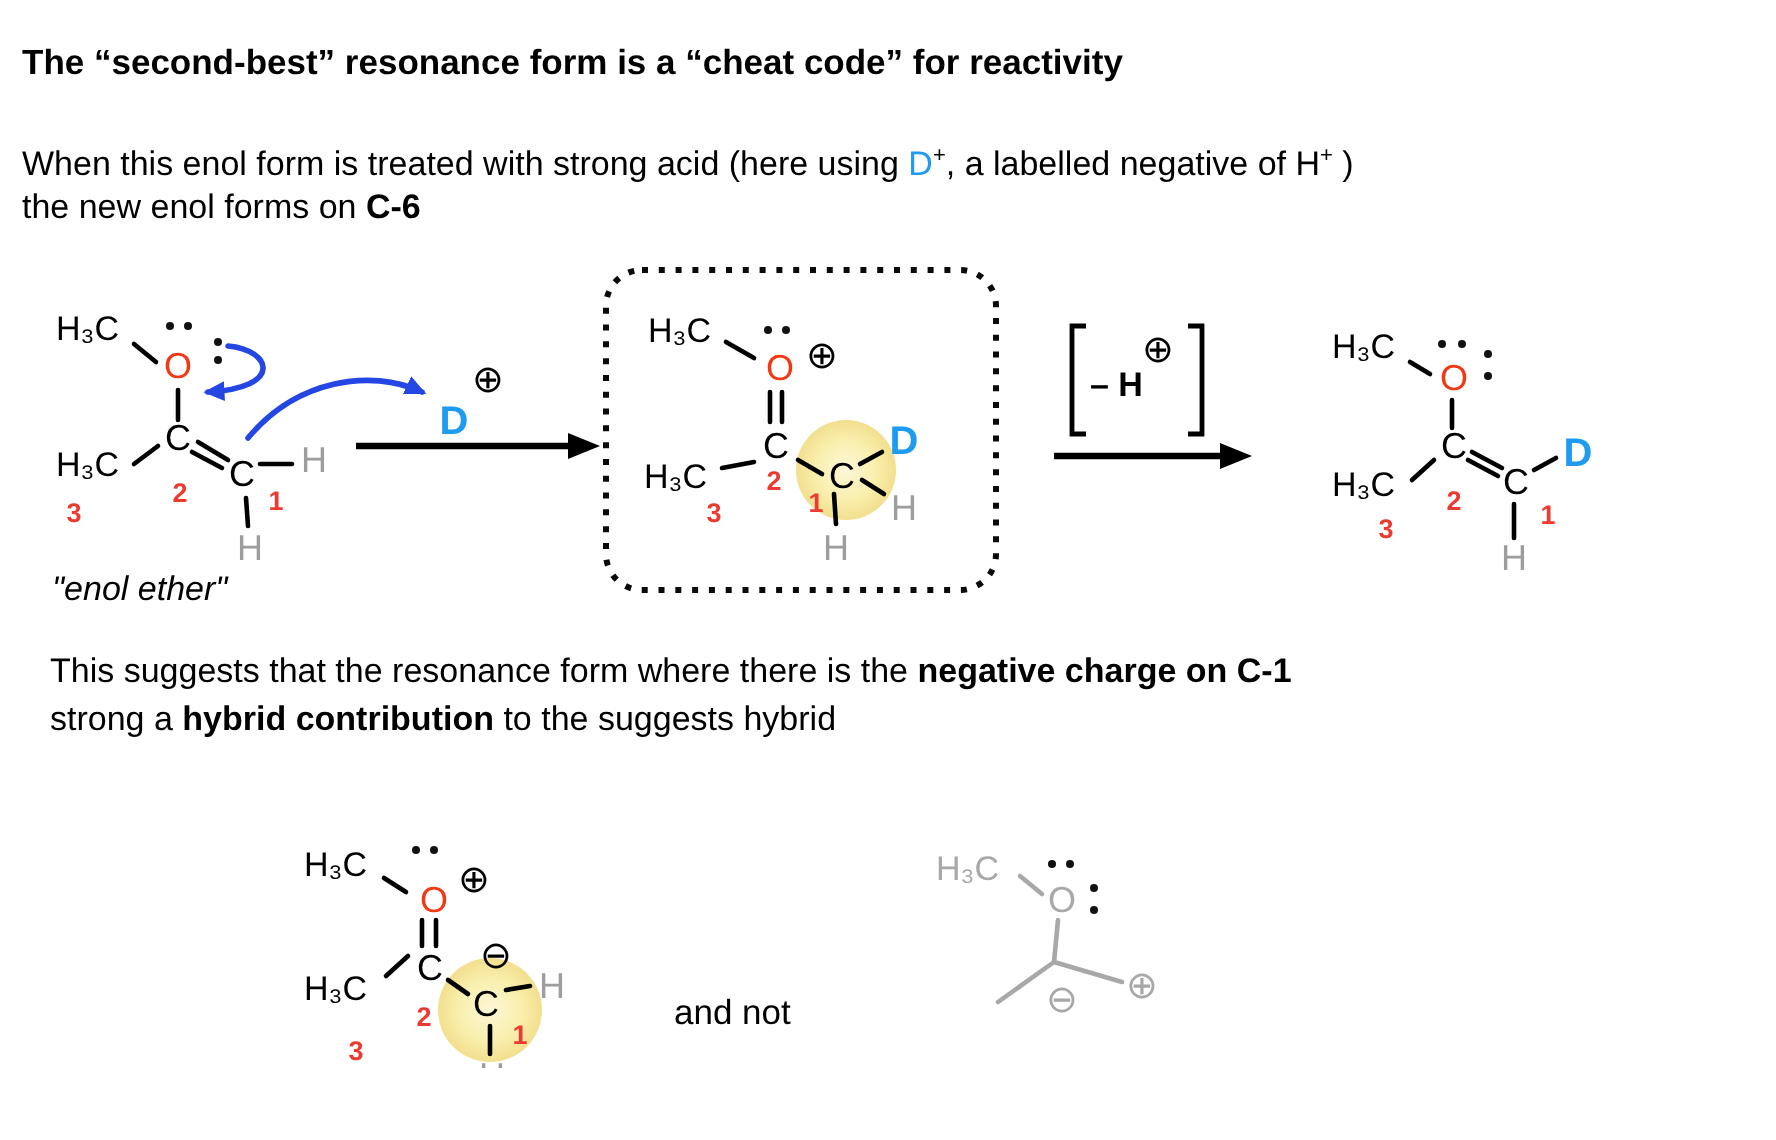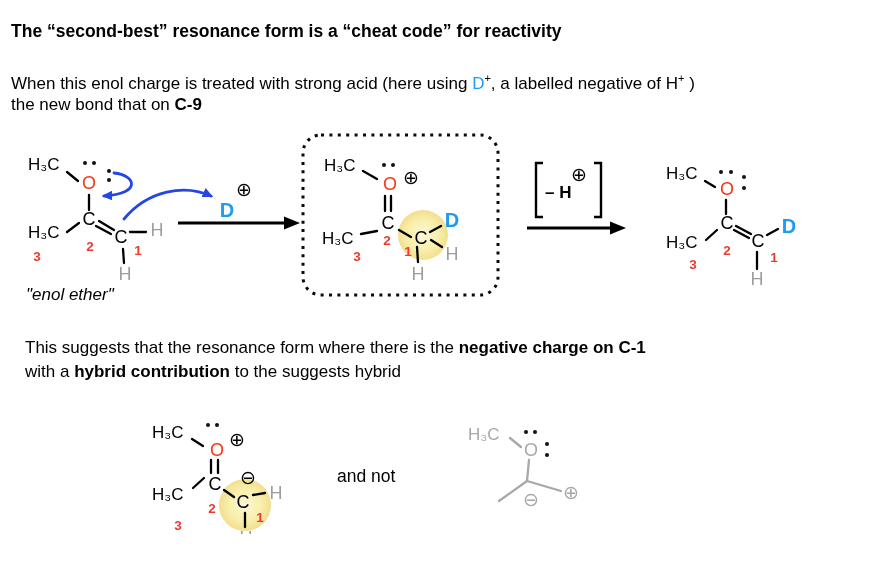--- a/index.html
+++ b/index.html
@@ -5,22 +5,22 @@
   * { box-sizing: border-box; }
   html, body { margin: 0; padding: 0; background: #fff; }
   .page {
     position: relative; width: 888px; height: 534px; background: #ffffff;
     font-family: "Liberation Sans", "DejaVu Sans", sans-serif; color: #000; overflow: hidden;
   }
   .title { position: absolute; left: 11px; top: 21px; margin: 0; font-size: 17.5px; font-weight: 700; }
   .intro { position: absolute; left: 11px; top: 68px; margin: 0; font-size: 17px; line-height: 21.5px; }
   .intro sup { font-size: 11px; }
   .d-blue { color: #1f9cf2; }
-  .conclusion { position: absolute; left: 25px; top: 336px; margin: 0; font-size: 17px; line-height: 24px; }
-  .and-not { position: absolute; left: 337px; top: 466px; font-size: 17.5px; }
+  .conclusion { position: absolute; left: 25px; top: 324px; margin: 0; font-size: 17px; line-height: 24px; }
+  .and-not { position: absolute; left: 337px; top: 496px; font-size: 17.5px; }
   svg { position: absolute; left: 0; overflow: visible; }
   .scheme { top: 122px; }
   .bottom-figs { top: 410px; }
   text { font-family: inherit; }
   .grp   { font-size: 17px; fill: #000; }
   .atom  { font-size: 18px; text-anchor: middle; fill: #000; }
   .o-red { fill: #f43714; }
   .h-gray{ fill: #9d9d9d; }
   .ghost { fill: #a8a8a8; }
   .d-atom{ font-size: 20px; font-weight: 700; fill: #1f9cf2; text-anchor: middle; }
@@ -39,21 +39,21 @@
   .bracket { fill: none; stroke: #000; stroke-width: 2.4; }
   .backing { fill: #fff; }
 </style>
 </head>
 <body>
 
 <div class="page">
 
   <h1 class="title">The “second-best” resonance form is a “cheat code” for reactivity</h1>
 
-  <p class="intro"><span>When this enol charge is treated with strong acid (here using </span><span class="d-blue">D</span><sup>+</sup><span>, a labelled negative of H</span><sup>+</sup><span> )</span><br><span>the new bond that on </span><b>C-9</b></p>
+  <p class="intro"><span>When this enol form is treated with strong acid (here using </span><span class="d-blue">D</span><sup>+</sup><span>, a labelled negative of H</span><sup>+</sup><span> )</span><br><span>the new enol forms on </span><b>C-6</b></p>
 
   <svg class="scheme" width="888" height="195" viewBox="0 0 888 195">
     <defs>
       <marker id="bluehead" viewBox="0 0 10 10" refX="7" refY="5" markerWidth="4.2" markerHeight="4.2" orient="auto">
         <path d="M0,0.8 L9,5 L0,9.2 z" fill="#2447e3"></path>
       </marker>
       <radialGradient id="hl1">
         <stop offset="0%" stop-color="#fdf7d8"></stop>
         <stop offset="60%" stop-color="#f9efad"></stop>
         <stop offset="100%" stop-color="#f2df8e"></stop>
@@ -154,21 +154,21 @@
       <line class="bond" x1="767" y1="113" x2="778" y2="107"></line>
       <text class="d-atom" x="789" y="111">D</text>
       <line class="bond" x1="757" y1="130" x2="757" y2="147"></line>
       <text class="atom h-gray" x="757" y="163">H</text>
       <text class="num" x="727" y="133">2</text>
       <text class="num" x="693" y="147">3</text>
       <text class="num" x="774" y="140">1</text>
     </g>
   </svg>
 
-  <p class="conclusion"><span>This suggests that the resonance form where there is the </span><b>negative charge on C-1</b><br><span>with a </span><b>hybrid contribution</b><span> to the suggests hybrid</span></p>
+  <p class="conclusion"><span>This suggests that the resonance form where there is the </span><b>negative charge on C-1</b><br><span>strong a </span><b>hybrid contribution</b><span> to the suggests hybrid</span></p>
 
   <svg class="bottom-figs" width="888" height="150" viewBox="0 0 888 150">
     <defs>
       <radialGradient id="hl2">
         <stop offset="0%" stop-color="#fdf7d8"></stop>
         <stop offset="60%" stop-color="#f9efad"></stop>
         <stop offset="100%" stop-color="#f2df8e"></stop>
       </radialGradient>
     </defs>
 

